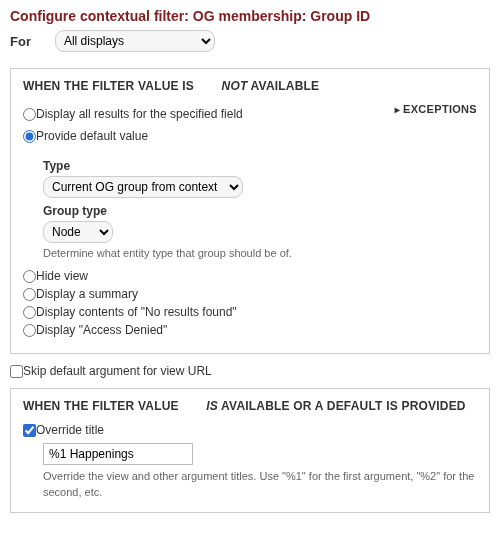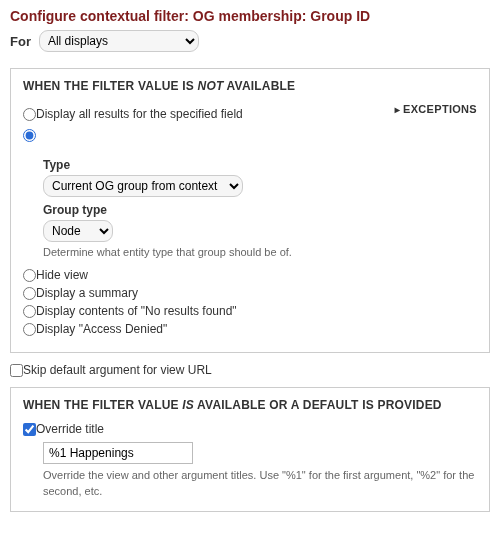--- a/index.html
+++ b/index.html
@@ -15,21 +15,21 @@
       padding: 8px 10px 6px;
     }
     .title {
       font-size: 14px;
       font-weight: bold;
       color: #7f1d1d;
     }
     .for-row {
       display: flex;
       align-items: center;
-      gap: 8px;
+      gap: 24px;
       margin-top: 6px;
     }
     .for-label {
       font-size: 13px;
       font-weight: bold;
     }
     select {
       font-family: inherit;
       font-size: 12px;
       background: #f6f6f6;
@@ -47,20 +47,21 @@
       padding: 10px 12px 12px;
     }
     .fs-heading {
       font-size: 12px;
       font-weight: bold;
       letter-spacing: 0.2px;
       margin-bottom: 10px;
     }
     .fs-heading em {
       font-weight: bold;
+      margin-left: 24px;
     }
     .row-with-link {
       display: flex;
       justify-content: space-between;
       align-items: flex-start;
     }
     .exceptions-link {
       font-size: 11px;
       font-weight: bold;
       letter-spacing: 0.3px;
@@ -162,20 +163,21 @@
   </div>
 
   <div class="row-with-link">
     <div class="radio-stack" style="flex:1">
       <div class="radio-item">
         <input type="radio" name="nv" style="">
         <label>Display all results for the specified field</label>
       </div>
       <div class="radio-item">
         <input type="radio" name="nv" checked="" style="">
+        <label>Provide default value</label>
       </div>
     </div>
     <div class="exceptions-link">EXCEPTIONS</div>
   </div>
 
   <div class="indent">
     <div class="field-label">Type</div>
     <select class="select-wider">
       <option>Current OG group from context</option>
     </select>

